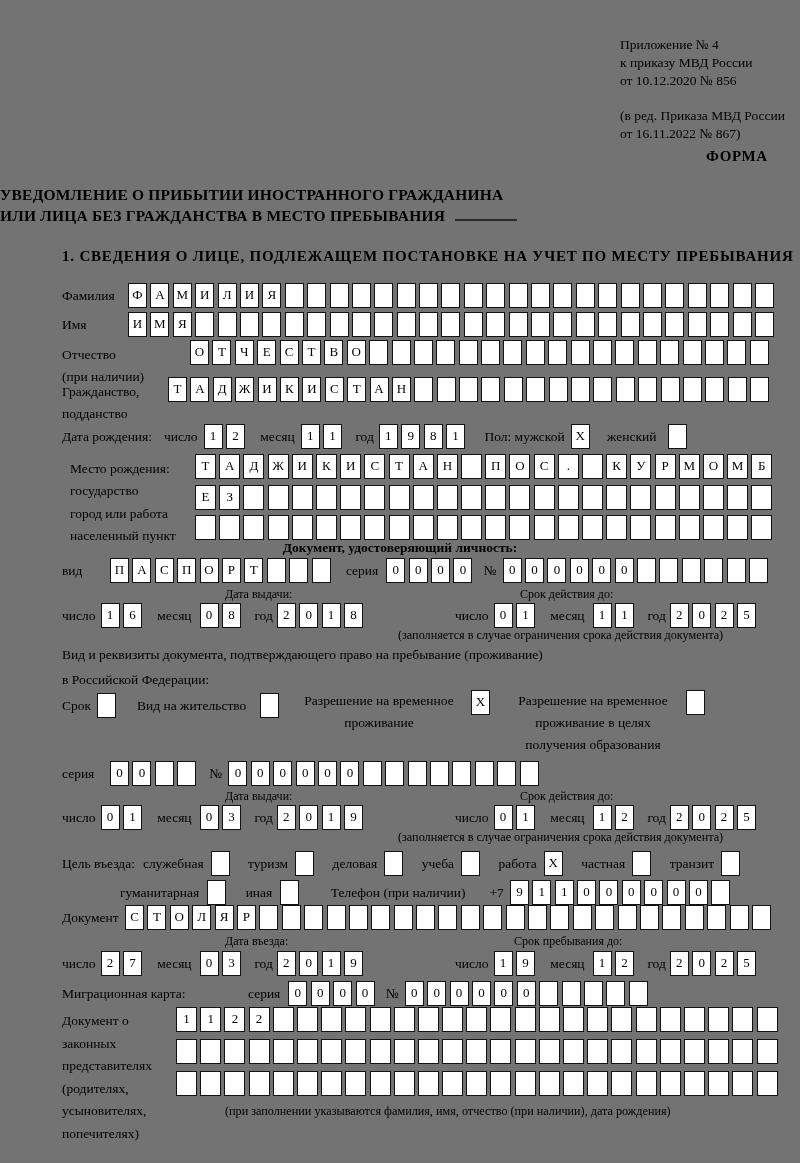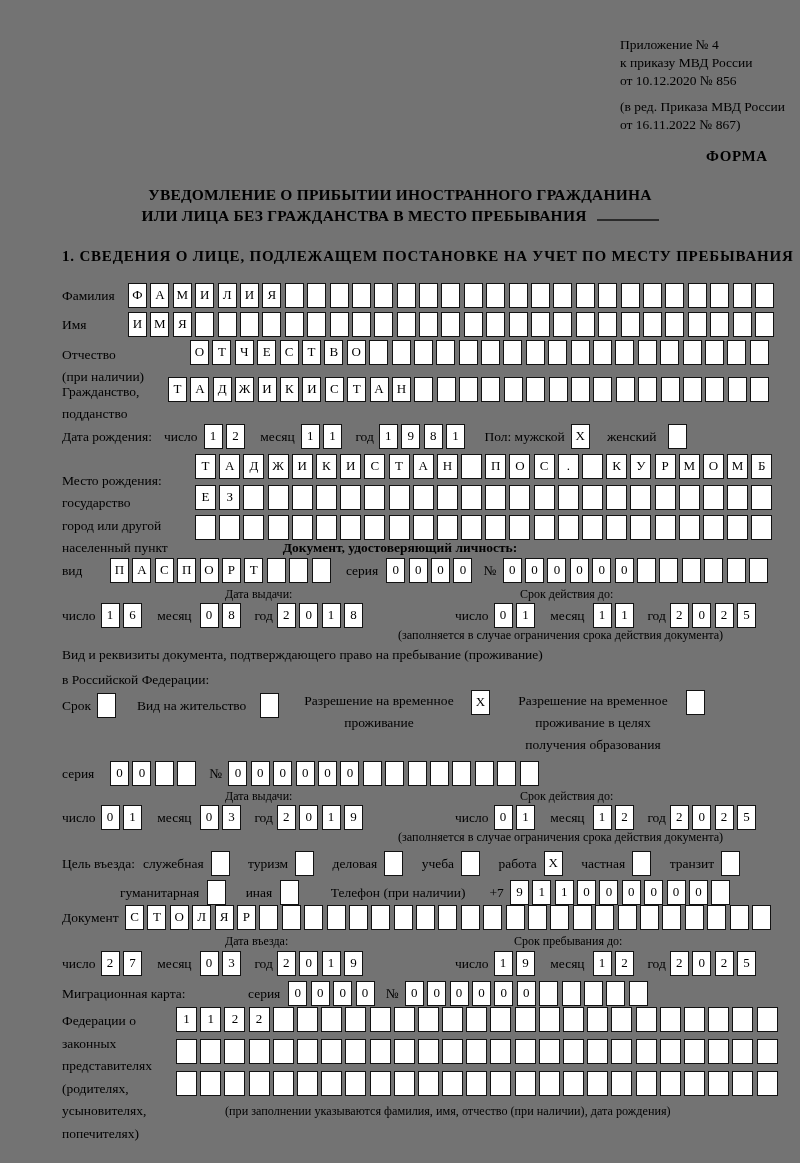--- a/index.html
+++ b/index.html
@@ -24,27 +24,27 @@
 </style>
 </head>
 <body>
 
 <div class="page">
 
   <div class="blk lbl" style="left:620px;top:36px;line-height:18px;">
     <div>Приложение № 4</div>
     <div>к приказу МВД России</div>
     <div>от 10.12.2020 № 856</div>
-    <div style="margin-top:8px;">(в ред. Приказа МВД России</div>
+    <div style="margin-top:17px;">(в ред. Приказа МВД России</div>
     <div>от 16.11.2022 № 867)</div>
   </div>
 
   <div class="blk b" style="left:706px;top:148px;font-size:15px;letter-spacing:.6px;">ФОРМА</div>
 
-  <div class="blk title" style="left:0;top:184px;width:800px;text-align:center;">
+  <div class="blk title" style="left:0;top:184px;width:800px;">
     <div>УВЕДОМЛЕНИЕ О ПРИБЫТИИ ИНОСТРАННОГО ГРАЖДАНИНА</div>
     <div><span>ИЛИ ЛИЦА БЕЗ ГРАЖДАНСТВА В МЕСТО ПРЕБЫВАНИЯ</span><span class="blank-line"></span></div>
   </div>
 
   <div class="blk sechead" style="left:62px;top:248px;">1. СВЕДЕНИЯ О ЛИЦЕ, ПОДЛЕЖАЩЕМ ПОСТАНОВКЕ НА УЧЕТ ПО МЕСТУ ПРЕБЫВАНИЯ</div>
 
   <div class="r" style="left:62px;top:283px;">
     <span class="lbl" style="display:inline-block;width:66px;">Фамилия</span>
     <span class="cells">
         <span class="cell">Ф</span>
@@ -207,24 +207,24 @@
     <span class="lbl" style="margin:0 6px 0 16px;">Пол: мужской</span>
     <span class="cells">
         <span class="cell">X</span>
       </span>
     <span class="lbl" style="margin:0 12px 0 14px;">женский</span>
     <span class="cells">
         <span class="cell"></span>
       </span>
   </div>
 
-  <div class="blk lbl" style="left:62px;top:458px;line-height:22.4px;margin-top:12px;">
+  <div class="blk lbl" style="left:70px;top:458px;line-height:22.4px;">
     <div>Место рождения:</div>
     <div>государство</div>
-    <div>город или другой</div>
+    <div>город или работа</div>
     <div>населенный пункт</div>
   </div>
   <div class="r wide" style="left:195px;top:454px;">
     <span class="cells">
         <span class="cell">Т</span>
         <span class="cell">А</span>
         <span class="cell">Д</span>
         <span class="cell">Ж</span>
         <span class="cell">И</span>
         <span class="cell">К</span>
@@ -654,21 +654,21 @@
         <span class="cell">0</span>
         <span class="cell"></span>
         <span class="cell"></span>
         <span class="cell"></span>
         <span class="cell"></span>
         <span class="cell"></span>
       </span>
   </div>
 
   <div class="blk lbl" style="left:62px;top:1010px;line-height:22.6px;">
-    <div>Федерации о</div>
+    <div>Документ о</div>
     <div>законных</div>
     <div>представителях</div>
     <div>(родителях,</div>
     <div>усыновителях,</div>
     <div>попечителях)</div>
   </div>
   <div class="r wide" style="left:176px;top:1007px;">
     <span class="cells">
         <span class="cell">1</span>
         <span class="cell">1</span>

